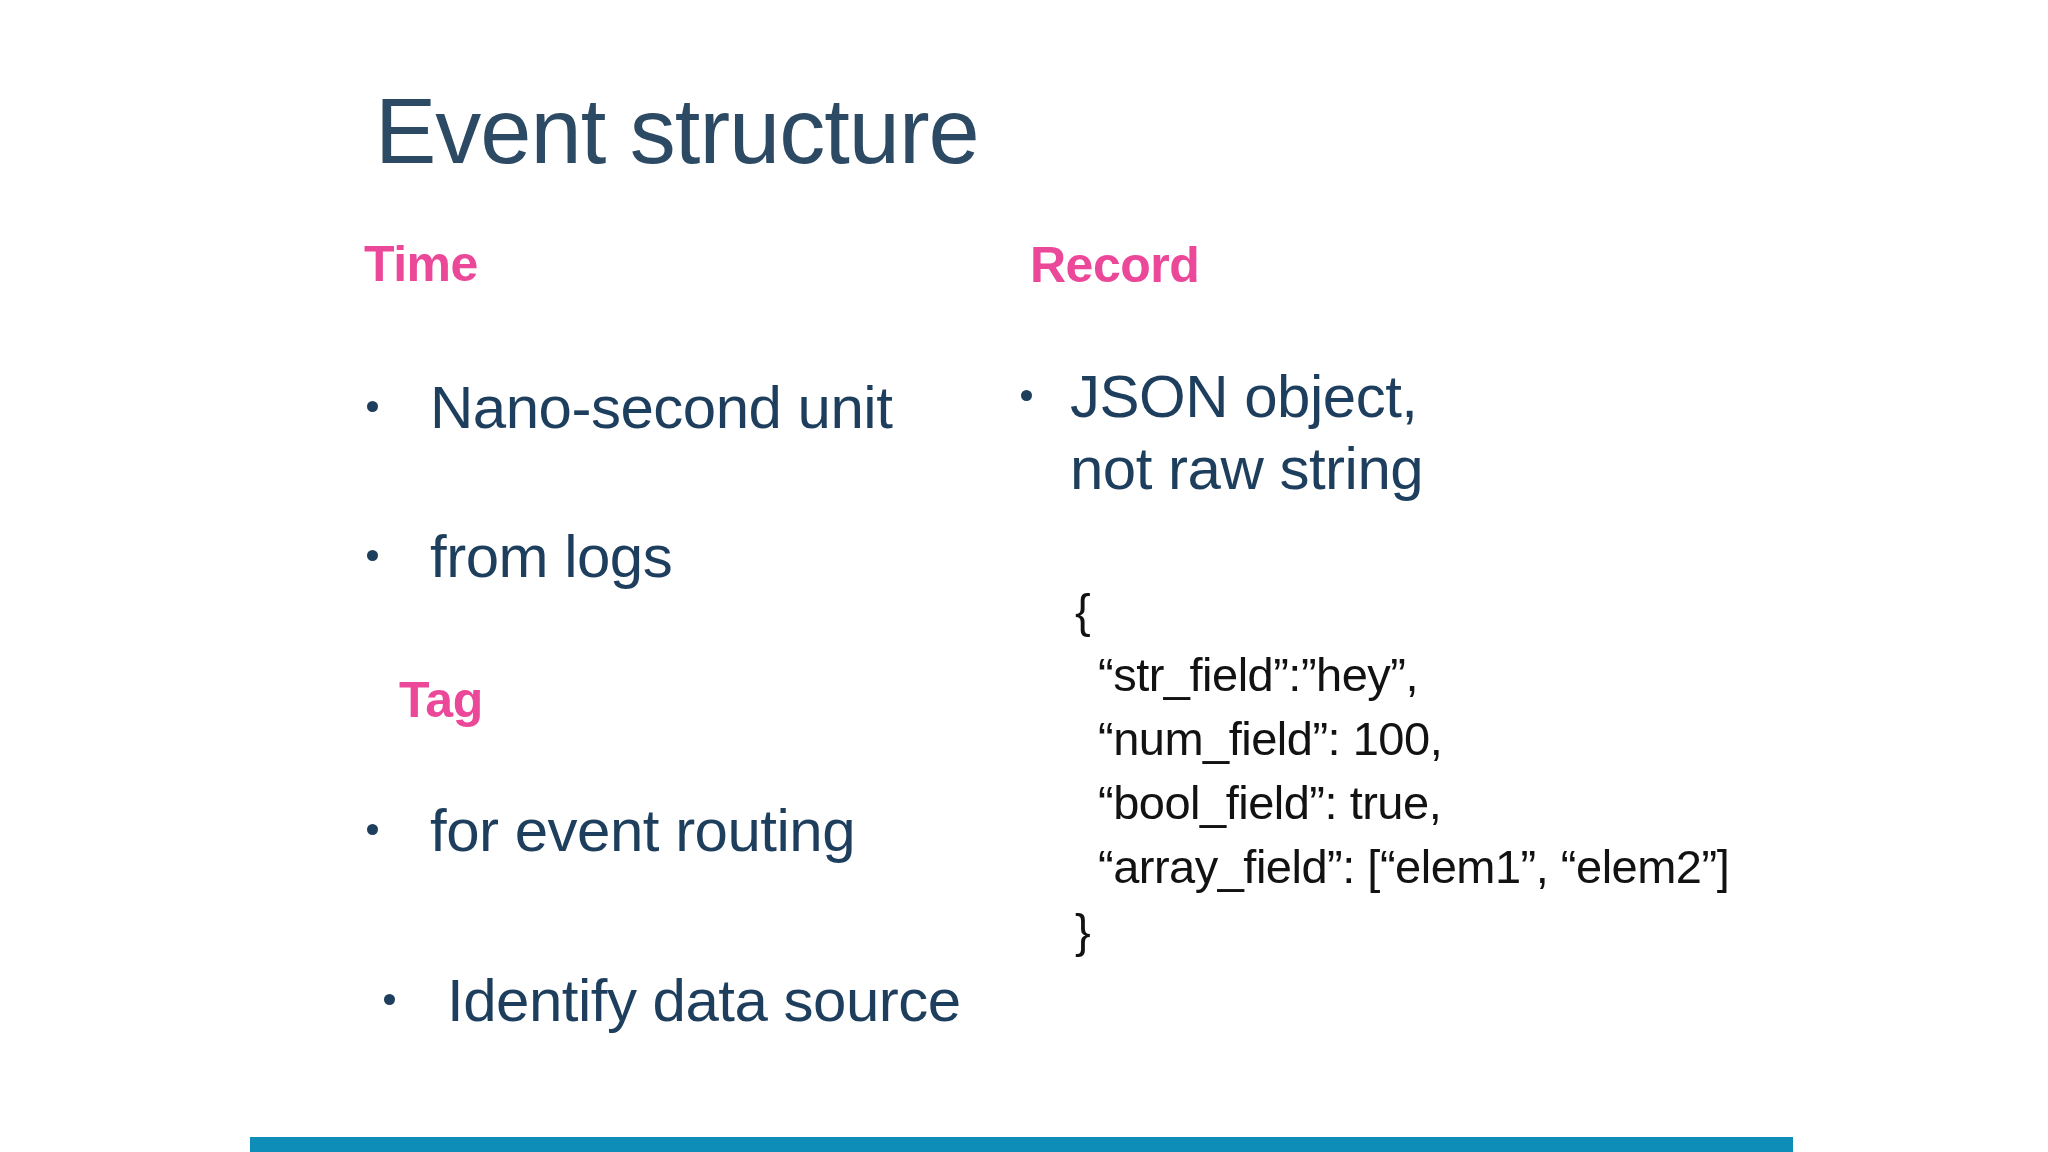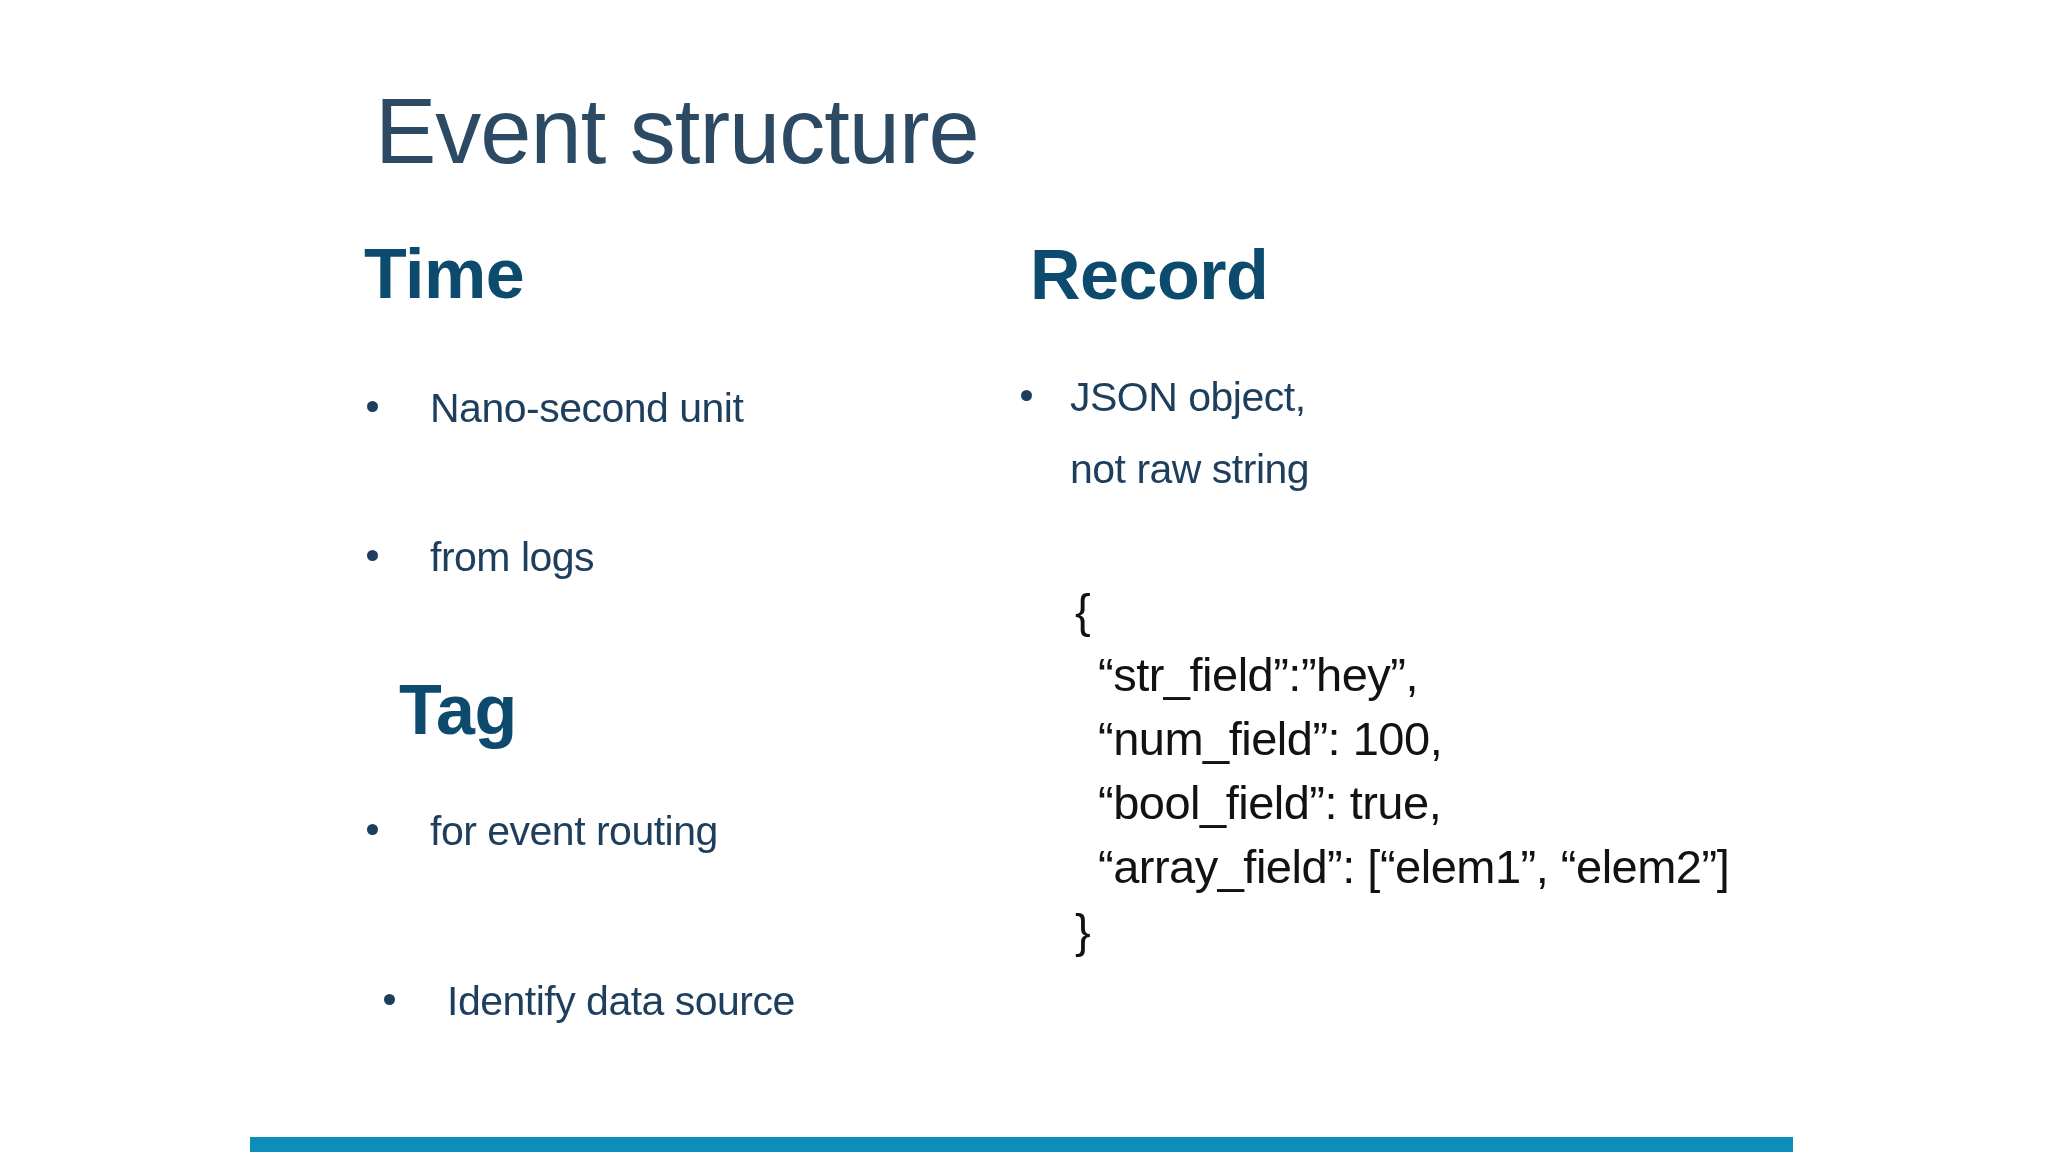--- a/index.html
+++ b/index.html
@@ -25,46 +25,46 @@
     left: 112px; top: 85px;
     font-size: 92px;
     line-height: 1;
     letter-spacing: -1px;
     color: #2c4a63;
     white-space: nowrap;
     margin-left: 13px;
   }
   .col-heading {
     position: absolute;
-    font-size: 70px;
+    font-size: 50px;
     font-weight: 700;
     line-height: 1;
     letter-spacing: -0.5px;
-    color: #0c4a6e;
+    color: #ec4899;
     white-space: nowrap;
   }
   .heading-time   { left: 114px; top: 239px; }
   .heading-tag    { left: 110px; top: 675px; margin-left: 39px; }
   .heading-record { left: 780px; top: 240px; }
 
   .bullet {
     position: absolute;
     display: flex;
     align-items: flex-start;
   }
   .bullet .dot {
     flex: none;
     width: 11px; height: 11px;
     border-radius: 50%;
     background: #1e3e5d;
     margin: 29px 52px 0 5px;
   }
   .bullet.bullet-r .dot { margin-right: 38px; }
   .bullet .bullet-text {
-    font-size: 41px;
+    font-size: 60px;
     line-height: 72px;
     letter-spacing: -0.5px;
     color: #1e3e5d;
     white-space: pre-line;
   }
   .bullet-nano     { left: 112px; top: 372px; }
   .bullet-fromlogs { left: 112px; top: 521px; }
   .bullet-routing  { left: 112px; top: 795px; }
   .bullet-identify { left: 129px; top: 965px; }
   .bullet-json     { left: 766px; top: 361px; justify-content: center; }

